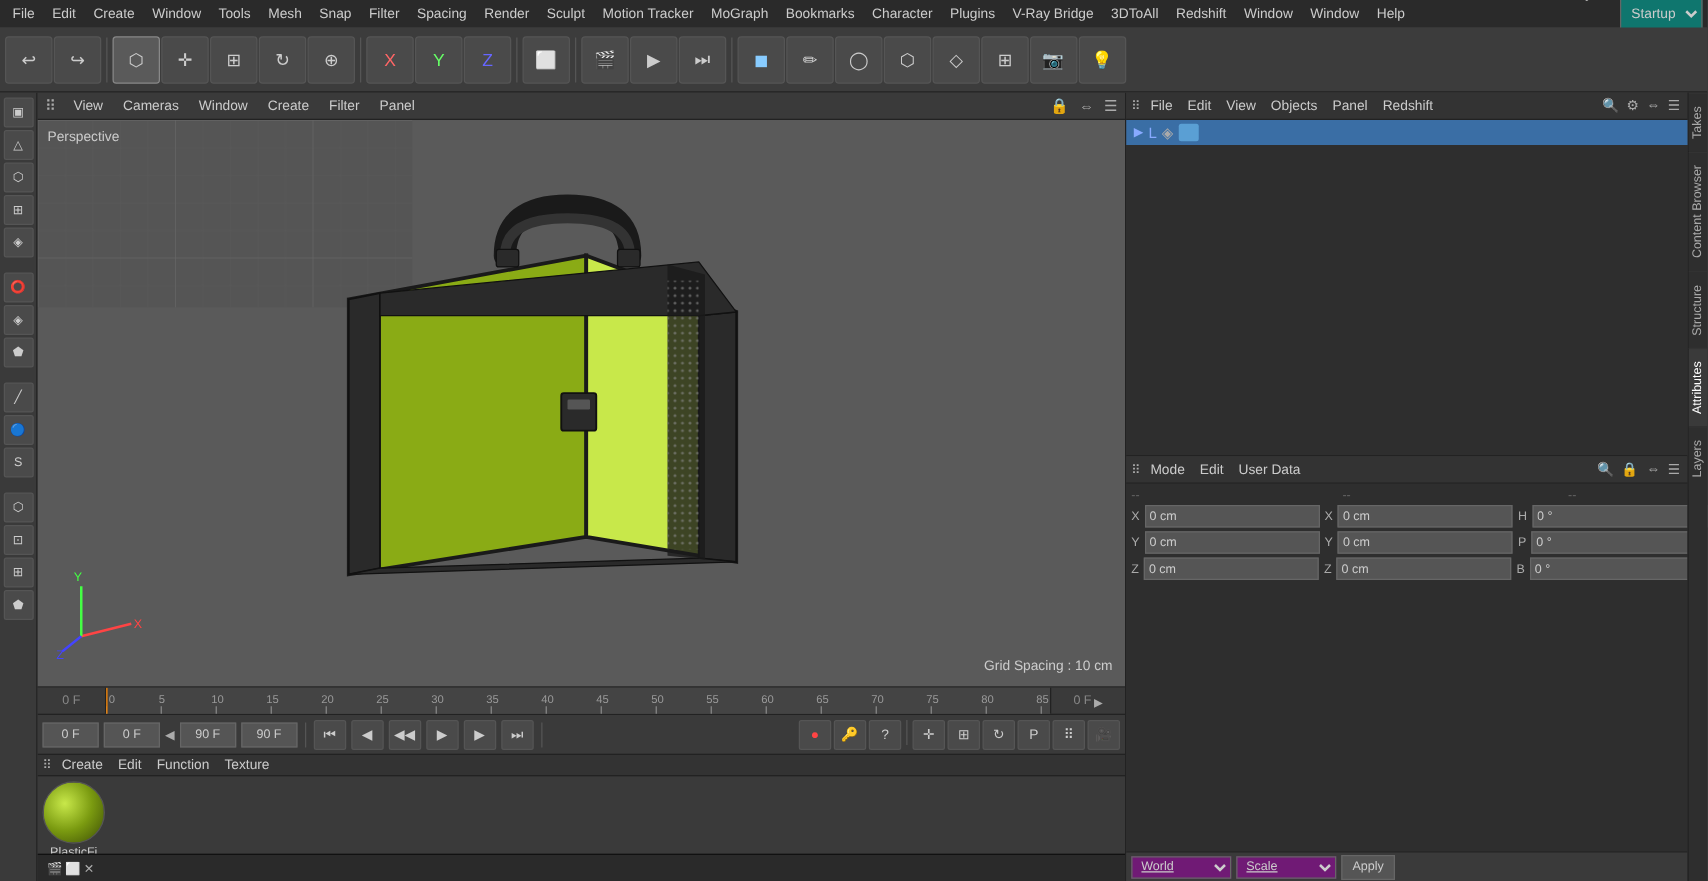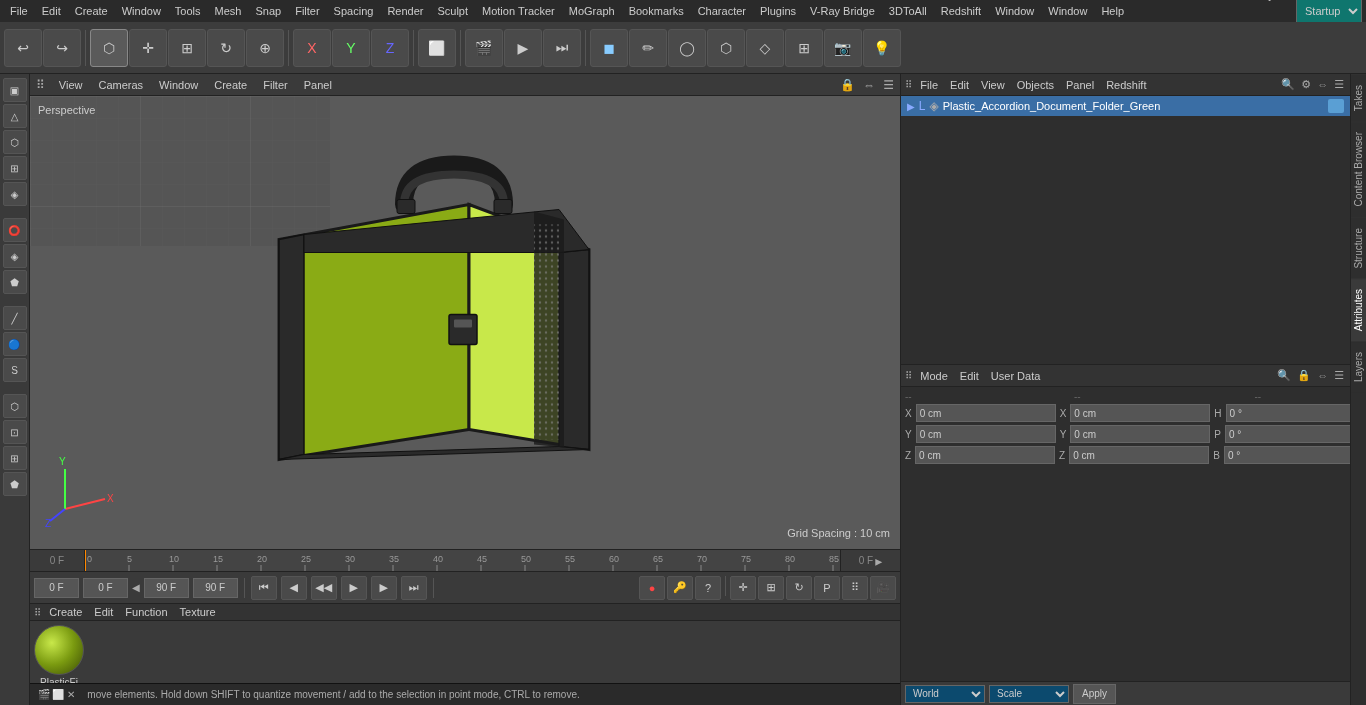--- a/index.html
+++ b/index.html
@@ -64,21 +64,21 @@
     .obj-item-label { font-size: 11px; flex: 1; }
     .obj-item-tag { width: 16px; height: 14px; background: #5a9fd4; border-radius: 2px; display: inline-block; }
 
     
     .attr-panel { height: 340px; display: flex; flex-direction: column; }
     .attr-content { flex: 1; background: #2e2e2e; padding: 4px; }
     .attr-row { display: flex; align-items: center; gap: 4px; margin-bottom: 3px; }
     .attr-label { color: #aaa; font-size: 10px; width: 16px; }
     .attr-input { flex: 1; height: 18px; background: #555; border: 1px solid #666; color: #ccc; font-size: 10px; padding: 0 3px; }
     .world-bar { height: 24px; background: #3a3a3a; border-top: 1px solid #222; display: flex; align-items: center; gap: 4px; padding: 0 4px; }
-    .world-dropdown { height: 18px; background: #0c4a6e; border: 1px solid #666; color: #ccc; font-size: 10px; padding: 0 3px; width: 80px; }
+    .world-dropdown { height: 18px; background: #701a75; border: 1px solid #666; color: #ccc; font-size: 10px; padding: 0 3px; width: 80px; text-decoration: underline; }
     .apply-btn { height: 20px; background: #555; border: 1px solid #666; color: #ccc; font-size: 10px; padding: 0 8px; cursor: pointer; }
 
     
     .material-area { height: 80px; background: #3a3a3a; border-top: 1px solid #222; display: flex; flex-direction: column; }
     .mat-header { height: 22px; background: #333; border-bottom: 1px solid #222; display: flex; align-items: center; padding: 0 4px; gap: 4px; }
     .mat-content { flex: 1; display: flex; align-items: center; padding: 4px; gap: 4px; }
     .mat-thumb { width: 50px; height: 50px; border-radius: 50%; background: radial-gradient(circle at 35% 35%, #c8e84a, #7a9a10, #3a4a05); border: 1px solid #555; cursor: pointer; flex-shrink: 0; }
     .mat-name { font-size: 10px; color: #ccc; text-align: center; margin-top: 2px; }
 
     
@@ -401,21 +401,20 @@
         </div>
       </div>
     </div>
 
     <div class="status-bar">
       <div class="status-icons">
         <span class="status-icon">🎬</span>
         <span class="status-icon">⬜</span>
         <span class="status-icon">✕</span>
       </div>
-      <span class="status-text">move elements. Hold down SHIFT to quantize movement / add to the selection in point mode, CTRL to remove.</span>
     </div>
   </div>
 
   <div class="right-outer">
     <div class="right-panel">
 
       <div class="obj-manager">
         <div class="panel-header">
           <span class="panel-header-icon">⠿</span>
           <div class="panel-menu-item">File</div>
@@ -429,21 +428,20 @@
             <span class="panel-icon-btn">⚙</span>
             <span class="panel-icon-btn">⇔</span>
             <span class="panel-icon-btn">☰</span>
           </div>
         </div>
         <div class="obj-content">
           <div class="obj-item">
             <span class="obj-item-icon">▶</span>
             <span style="font-size:12px;color:#8af;">L</span>
             <span style="font-size:12px;color:#aaa;">◈</span>
-            <span class="obj-item-label">Plastic_Accordion_Document_Folder_Green</span>
             <span class="obj-item-tag"></span>
           </div>
         </div>
       </div>
 
       <div class="attr-panel">
         <div class="panel-header">
           <span class="panel-header-icon">⠿</span>
           <div class="panel-menu-item">Mode</div>
           <div class="panel-menu-item">Edit</div>

